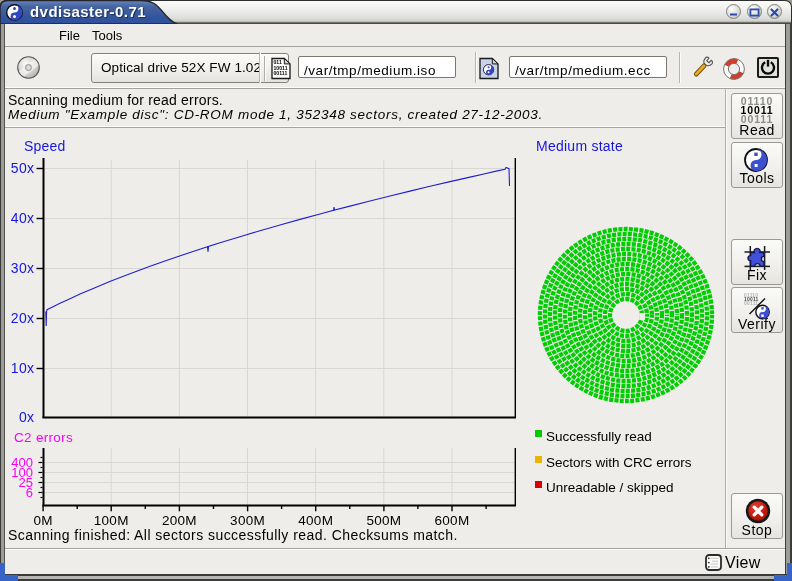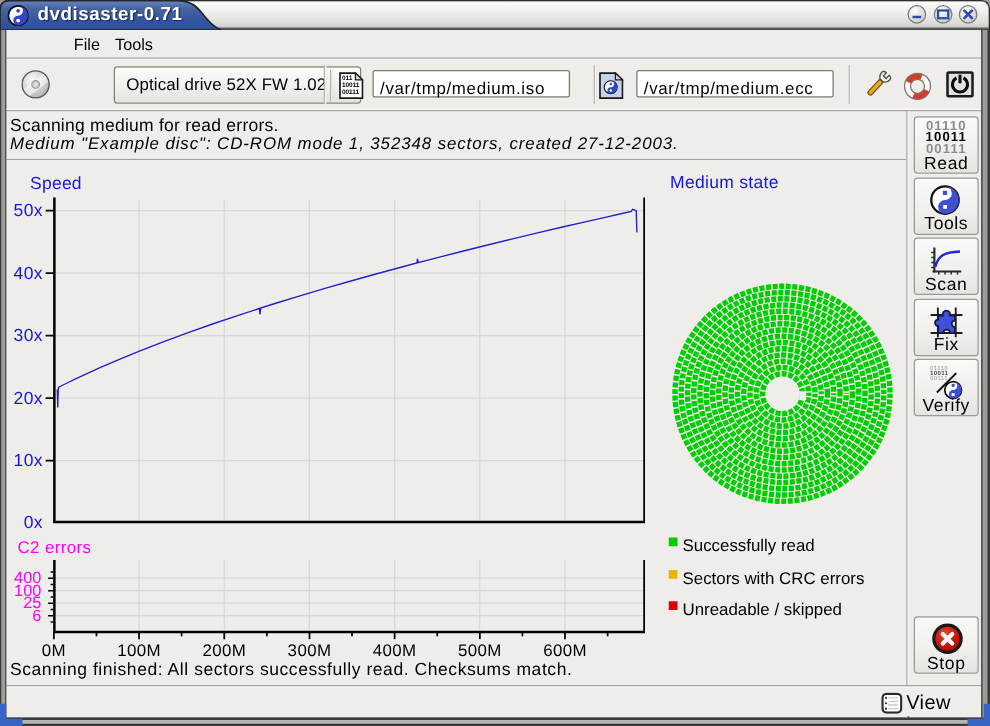--- a/index.html
+++ b/index.html
@@ -291,38 +291,20 @@
     </div>
     <div class="sbtn" style="top:52.5px">
       <svg style="position:absolute;left:12px;top:5px" width="24" height="24" viewBox="0 0 24 24">
         <circle cx="12" cy="12" r="11" fill="#fff" stroke="#101018" stroke-width="1.8"></circle>
         <path d="M12,1 A11,11 0 0 1 12,23 A5.5,5.5 0 0 1 12,12 A5.5,5.5 0 0 0 12,1 Z" fill="#3c50d0"></path>
         <rect x="10.3" y="4.6" width="3.4" height="3.4" fill="#3c50d0"></rect>
         <rect x="10.6" y="16" width="3" height="3" fill="#fff"></rect>
       </svg>
       <div class="lbl">Tools</div>
     </div>
-    <div class="sbtn" style="top:101px">
-      <svg style="position:absolute;left:12px;top:4px" width="26" height="26" viewBox="0 0 26 26">
-        <line x1="3.5" y1="3" x2="3.5" y2="23" stroke="#2a2a28" stroke-width="1.7"></line>
-        <line x1="2" y1="22.2" x2="25" y2="22.2" stroke="#2a2a28" stroke-width="1.7"></line>
-        <g stroke="#2a2a28" stroke-width="1.2">
-          <line x1="1" y1="7" x2="3.5" y2="7"></line>
-            <line x1="1" y1="11" x2="3.5" y2="11"></line>
-          <line x1="1" y1="15" x2="3.5" y2="15"></line>
-            <line x1="1" y1="19" x2="3.5" y2="19"></line>
-          <line x1="7" y1="22" x2="7" y2="24.5"></line>
-            <line x1="12" y1="22" x2="12" y2="24.5"></line>
-          <line x1="17" y1="22" x2="17" y2="24.5"></line>
-            <line x1="22" y1="22" x2="22" y2="24.5"></line>
-        </g>
-        <path d="M4.2,18.5 C6.5,9.5 11,6.8 24,6.2" fill="none" stroke="#2525dd" stroke-width="2"></path>
-      </svg>
-      <div class="lbl">Scan</div>
-    </div>
     <div class="sbtn" style="top:149.5px">
       <svg style="position:absolute;left:12px;top:2px" width="28" height="28" viewBox="0 0 28 28">
         <g stroke="#1c1c1a" stroke-width="1.5">
           <line x1="6.3" y1="4" x2="6.3" y2="28"></line>
           <line x1="20.6" y1="4" x2="20.6" y2="28"></line>
           <line x1="0.5" y1="10" x2="26" y2="10"></line>
           <line x1="0.5" y1="24.4" x2="26" y2="24.4"></line>
         </g>
         <path d="M6.6,10.5 L10.3,10.5 A3,3 0 1 1 15.9,10.5 L20,10.5 L20,14.4 A2.6,2.6 0 1 0 20,19.6 L20,24.3 L16.1,24.3 A2.7,2.7 0 1 0 10.7,24.3 L6.6,24.3 L6.6,18.8 A2.6,2.6 0 1 1 6.6,13.6 Z" fill="#4050d8" stroke="#181846" stroke-width="1.4"></path>
       </svg>

